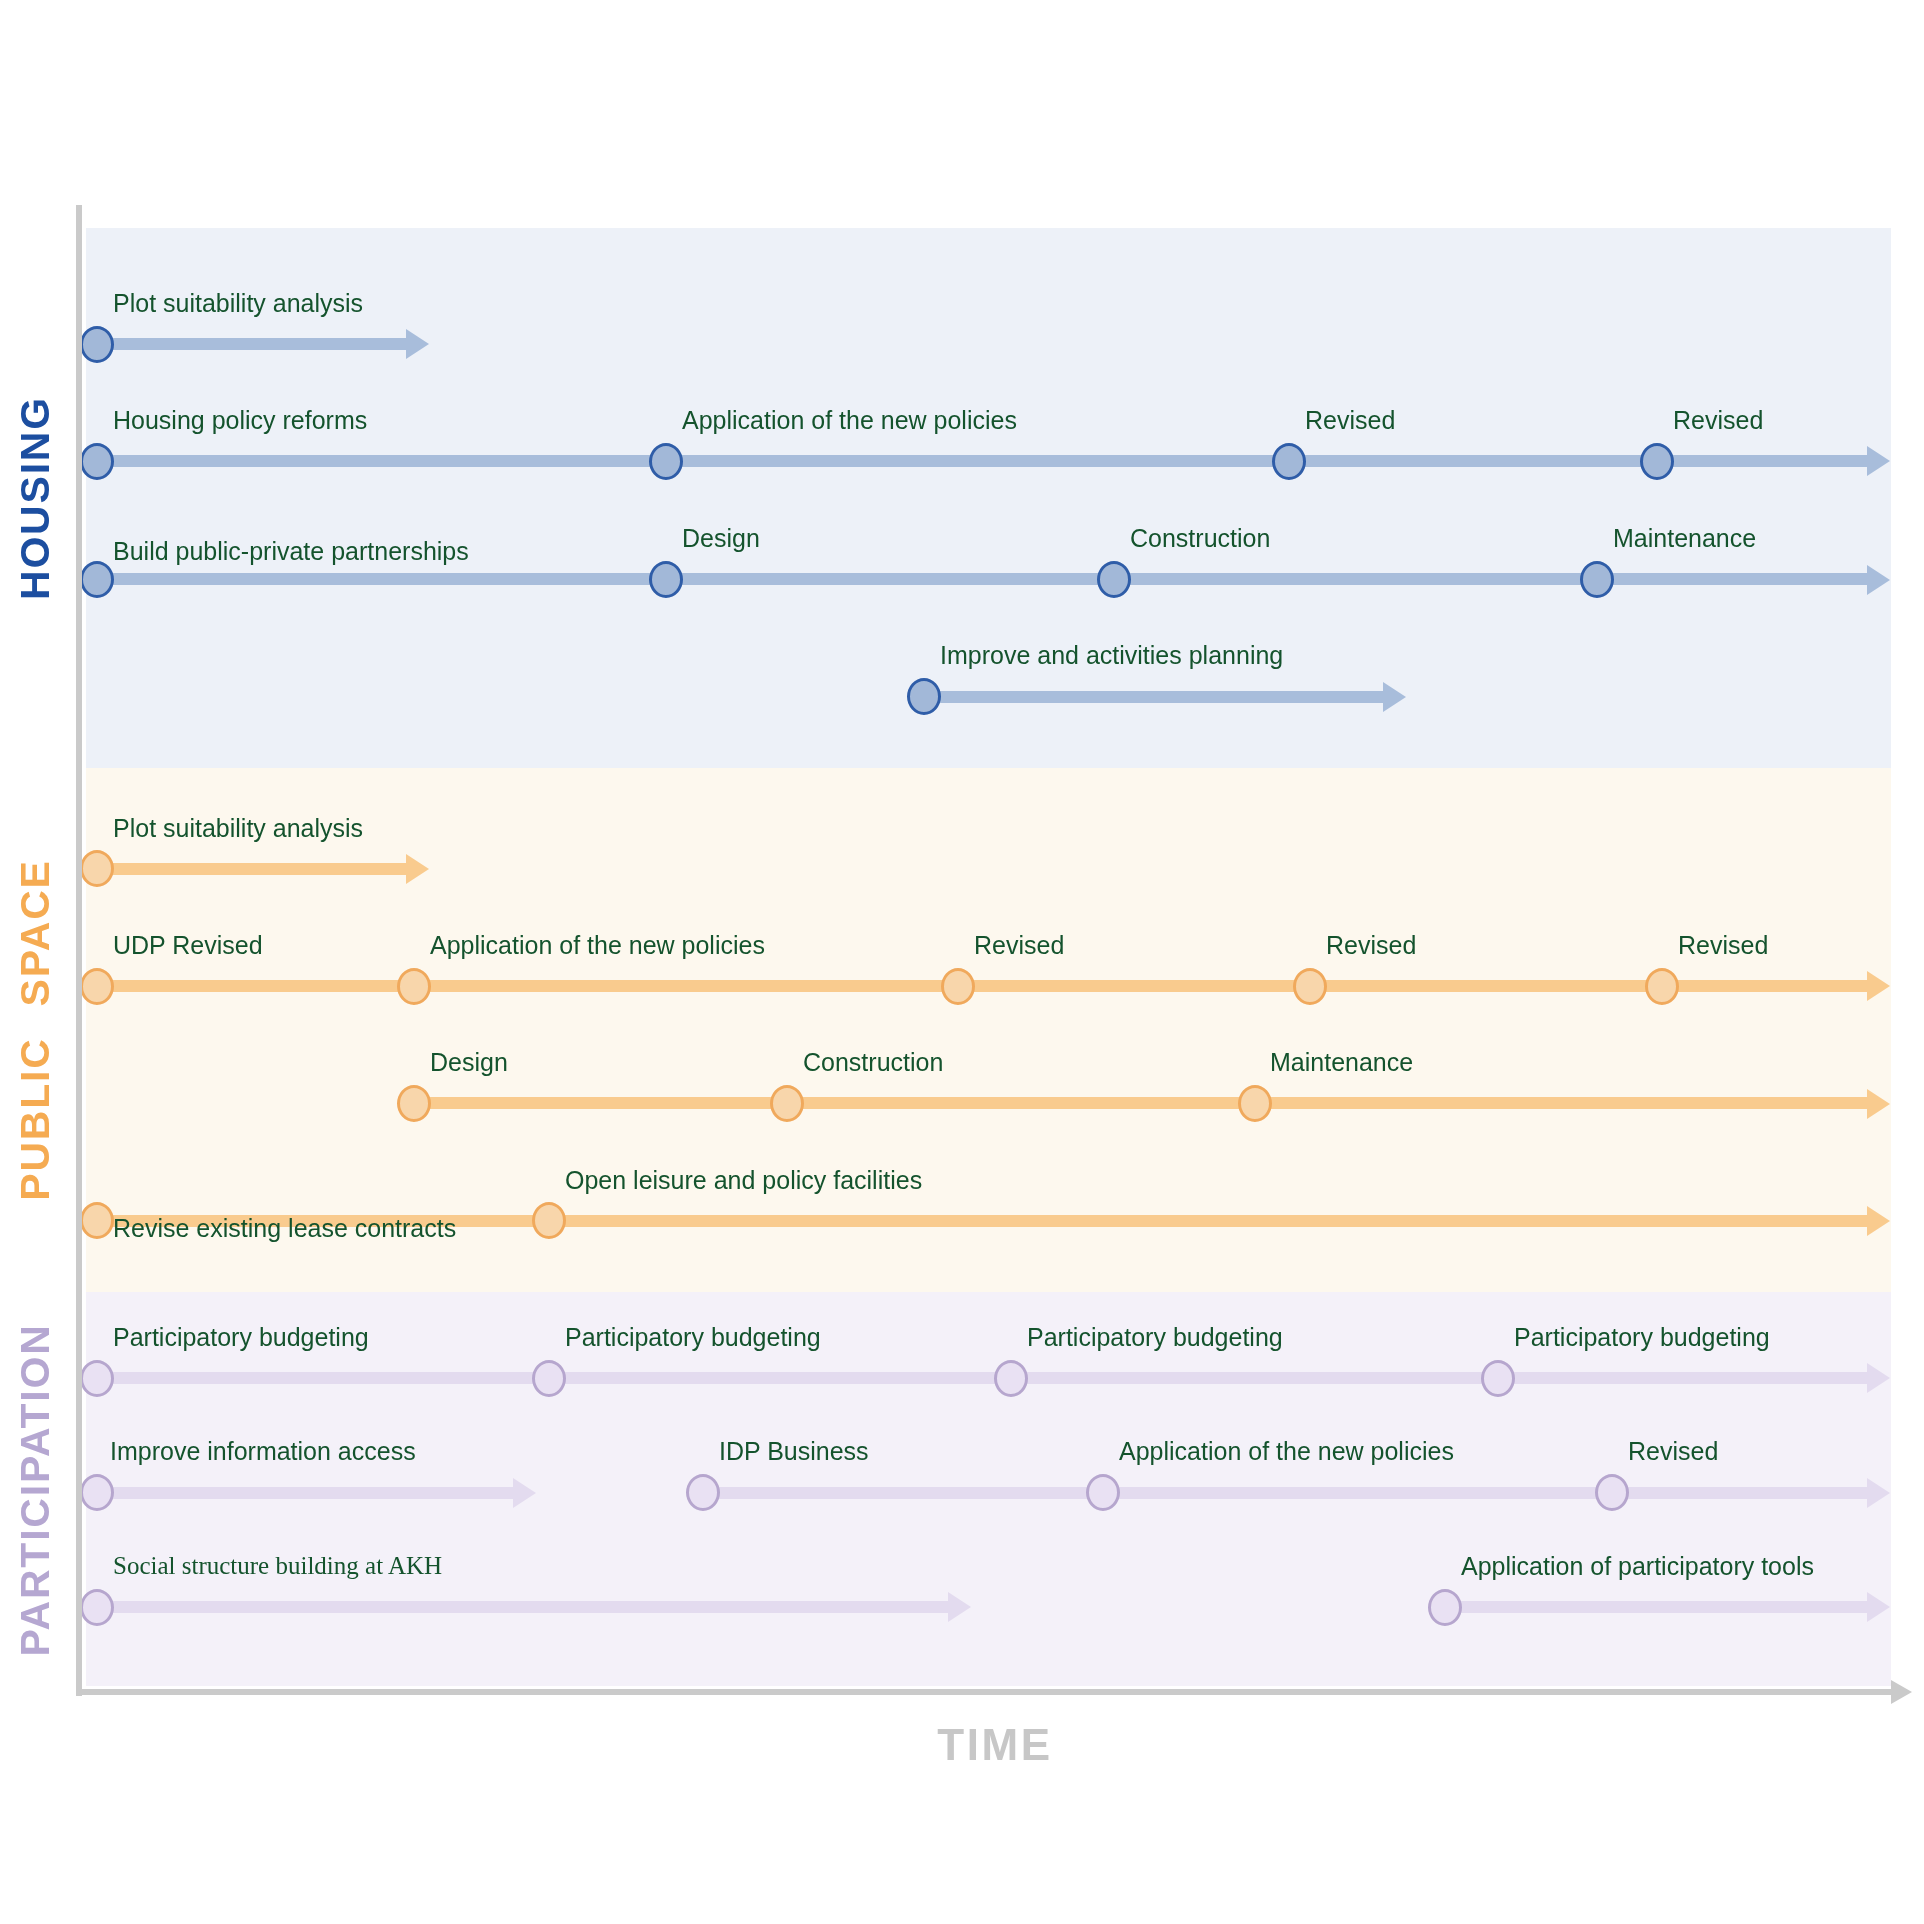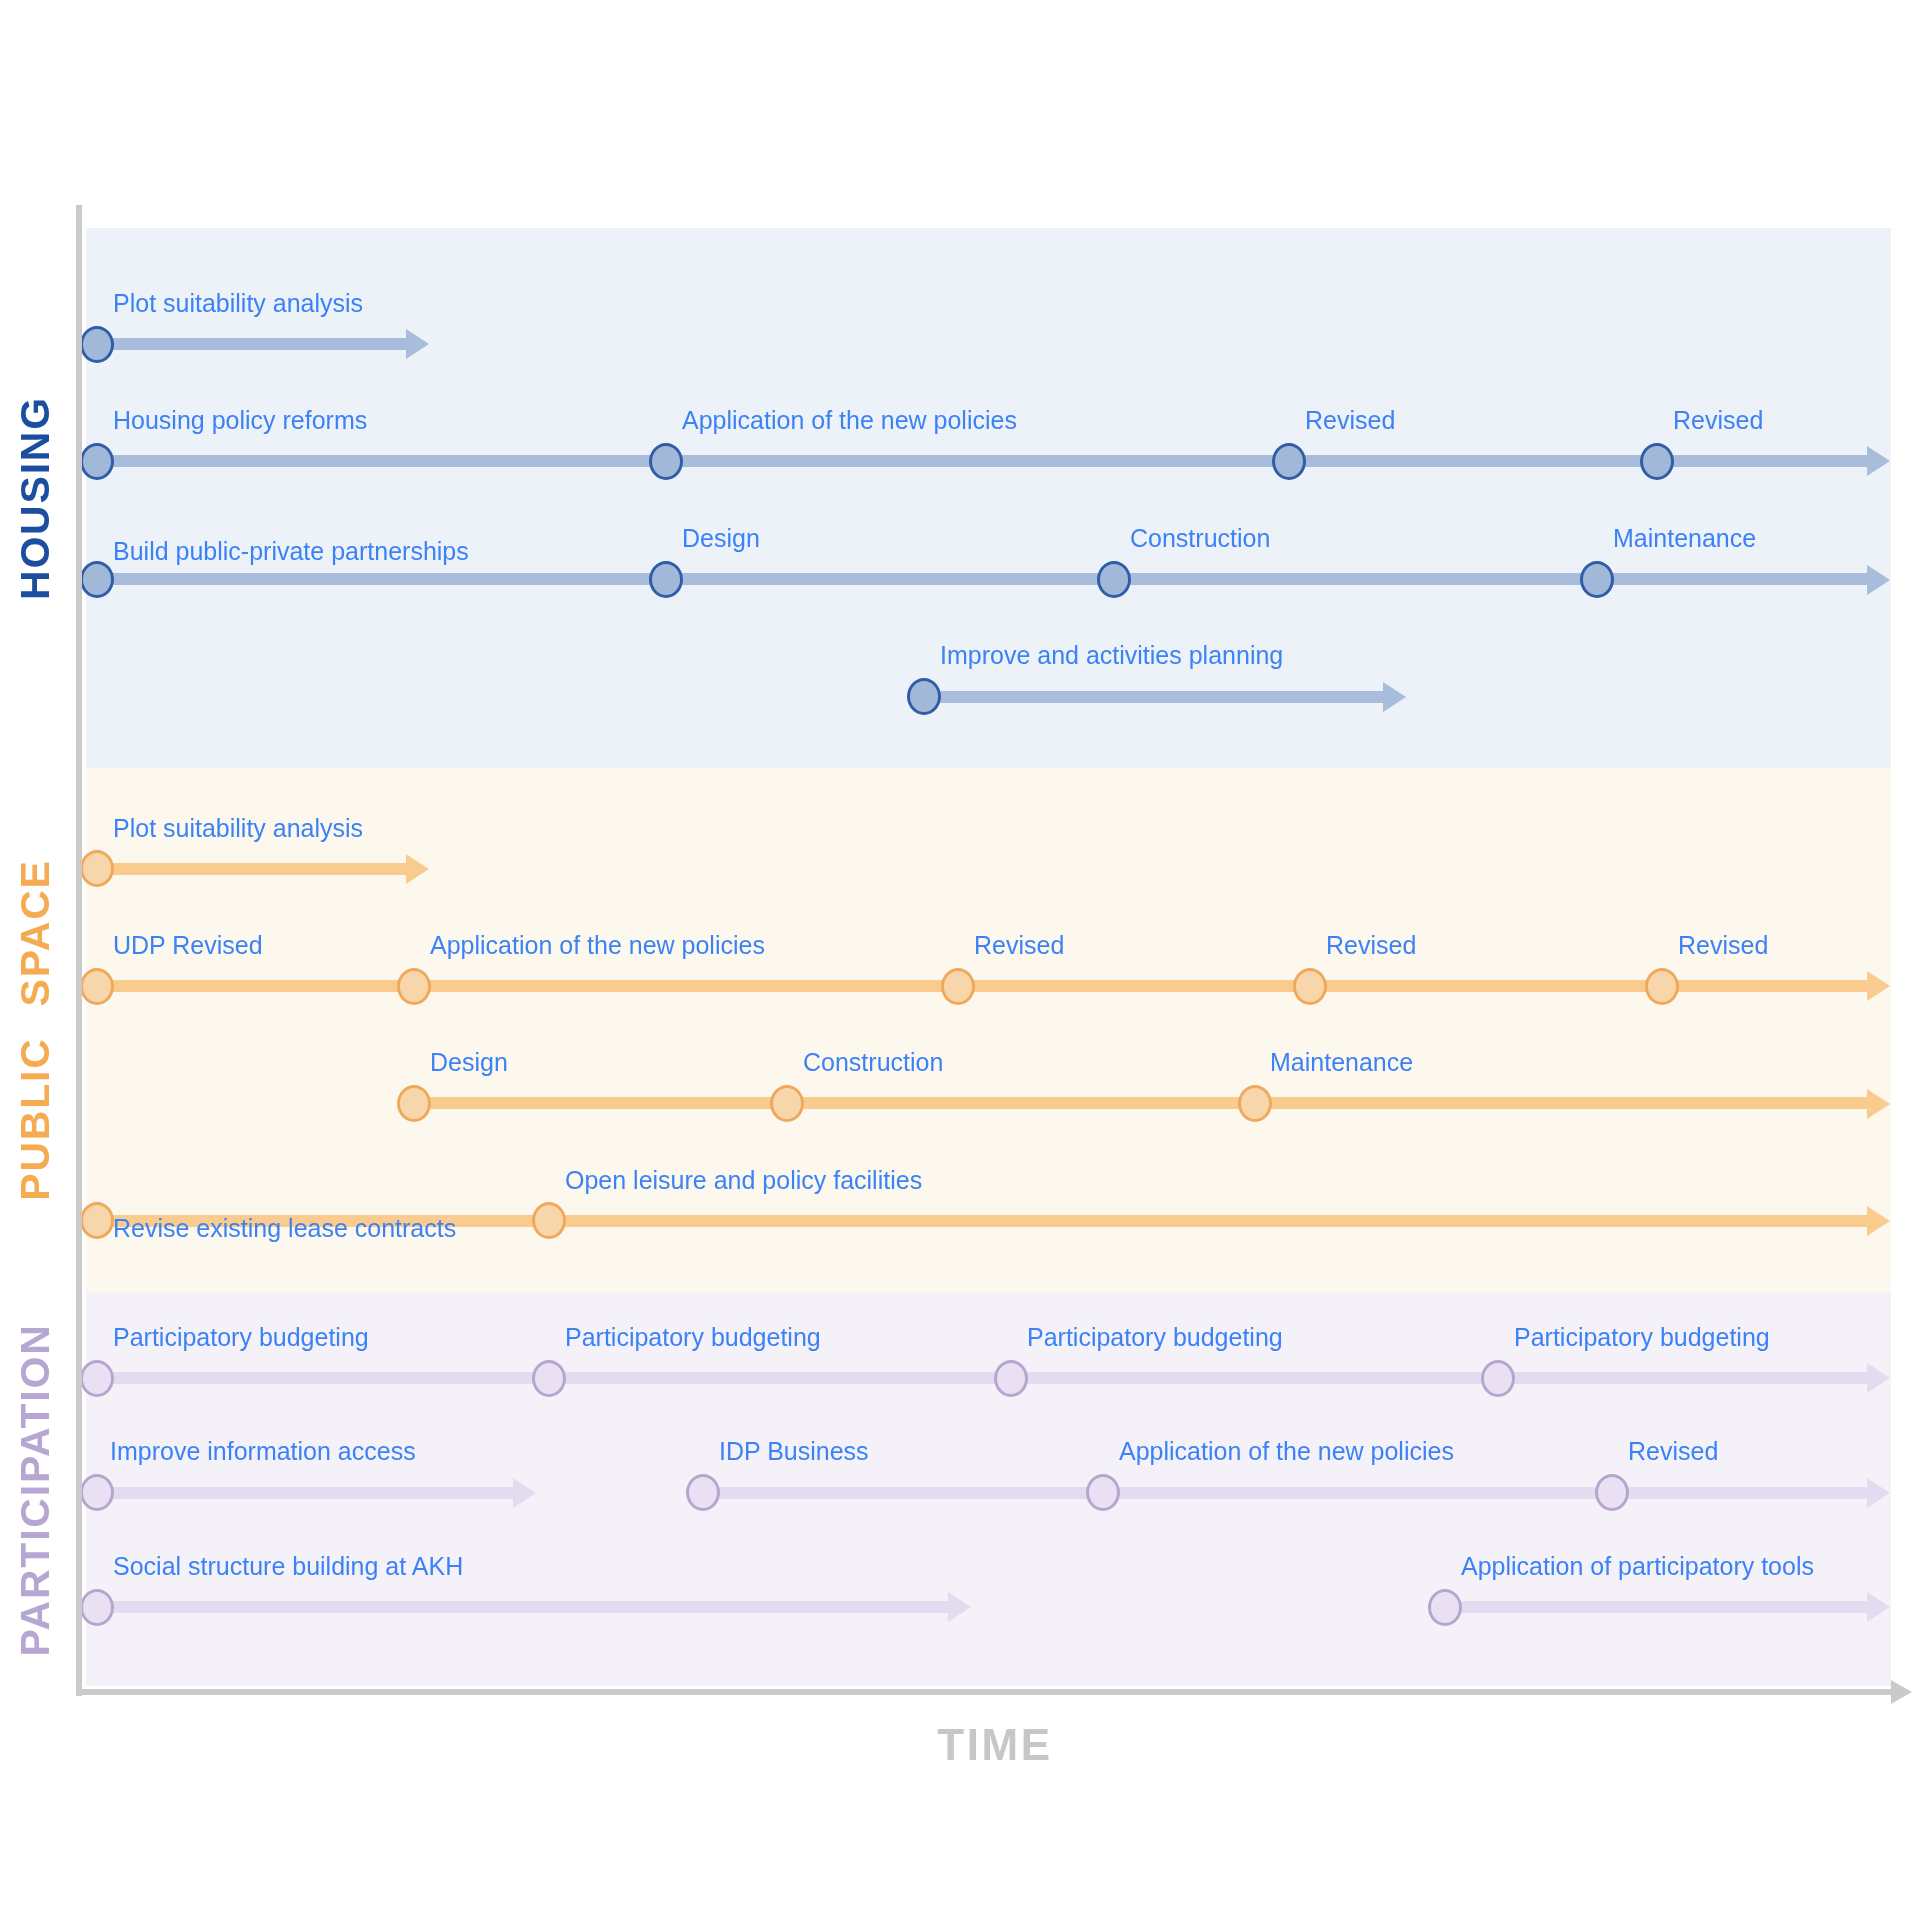--- a/index.html
+++ b/index.html
@@ -16,21 +16,21 @@
   .bar{position:absolute;height:12.4px;border-radius:1.8px;}
   .arrowhead{
     position:absolute;width:0;height:0;
     border-top:15px solid transparent;border-bottom:15px solid transparent;
   }
   .dot{
     position:absolute;width:34px;height:37px;box-sizing:border-box;
     border-radius:50%;border-style:solid;border-width:3.5px;
   }
   .milestone-label{
-    position:absolute;font-size:25px;color:#3b82f6;white-space:nowrap;line-height:30px;
+    position:absolute;font-size:25px;color:#14532d;white-space:nowrap;line-height:30px;
   }
   .axis{position:absolute;background:#cacaca;}
   #x-axis-arrowhead{
     position:absolute;width:0;height:0;
     border-top:12.4px solid transparent;border-bottom:12.4px solid transparent;
     border-left:21px solid #cacaca;
   }
   #time-label{
     position:absolute;font-size:44px;font-weight:bold;color:#c7c7c7;
     letter-spacing:2.6px;transform:translateX(-50%);
@@ -122,21 +122,21 @@
       <div class="bar" style="left: 703px; top: 1487px; width: 1167px; background: rgb(227, 219, 239);"></div>
       <div class="arrowhead" style="left: 1867px; top: 1478px; border-left: 23px solid rgb(227, 219, 239);"></div>
       <div class="milestone-label" style="left: 719px; top: 1436px;">IDP Business</div>
       <div class="dot" style="left: 686px; top: 1474px; background: rgb(233, 225, 243); border-color: rgb(182, 166, 206);"></div>
       <div class="milestone-label" style="left: 1119px; top: 1436px;">Application of the new policies</div>
       <div class="dot" style="left: 1086px; top: 1474px; background: rgb(233, 225, 243); border-color: rgb(182, 166, 206);"></div>
       <div class="milestone-label" style="left: 1628px; top: 1436px;">Revised</div>
       <div class="dot" style="left: 1595px; top: 1474px; background: rgb(233, 225, 243); border-color: rgb(182, 166, 206);"></div>
       <div class="bar" style="left: 97px; top: 1601px; width: 855px; background: rgb(227, 219, 239);"></div>
       <div class="arrowhead" style="left: 948px; top: 1592px; border-left: 23px solid rgb(227, 219, 239);"></div>
-      <div class="milestone-label" style="left: 113px; top: 1551px;">Social structure building at AKH</div>
+      <div class="milestone-label" style="left: 113px; top: 1551px; font-family: Liberation Serif, serif;">Social structure building at AKH</div>
       <div class="dot" style="left: 80px; top: 1589px; background: rgb(233, 225, 243); border-color: rgb(182, 166, 206);"></div>
       <div class="bar" style="left: 1445px; top: 1601px; width: 425px; background: rgb(227, 219, 239);"></div>
       <div class="arrowhead" style="left: 1867px; top: 1592px; border-left: 23px solid rgb(227, 219, 239);"></div>
       <div class="milestone-label" style="left: 1461px; top: 1551px;">Application of participatory tools</div>
       <div class="dot" style="left: 1428px; top: 1589px; background: rgb(233, 225, 243); border-color: rgb(182, 166, 206);"></div>
     </div>
   <div id="y-axis" class="axis" style="left: 76px; top: 205px; width: 6.2px; height: 1491px; background: rgb(202, 202, 202);"></div>
   <div id="x-axis" class="axis" style="left: 76px; top: 1689px; width: 1817px; height: 6.2px; background: rgb(202, 202, 202);"></div>
   <div id="x-axis-arrowhead" style="left: 1891px; top: 1680px; border-left-color: rgb(202, 202, 202);"></div>
   <div id="time-label" style="left: 995px; top: 1720px; color: rgb(199, 199, 199);">TIME</div>

